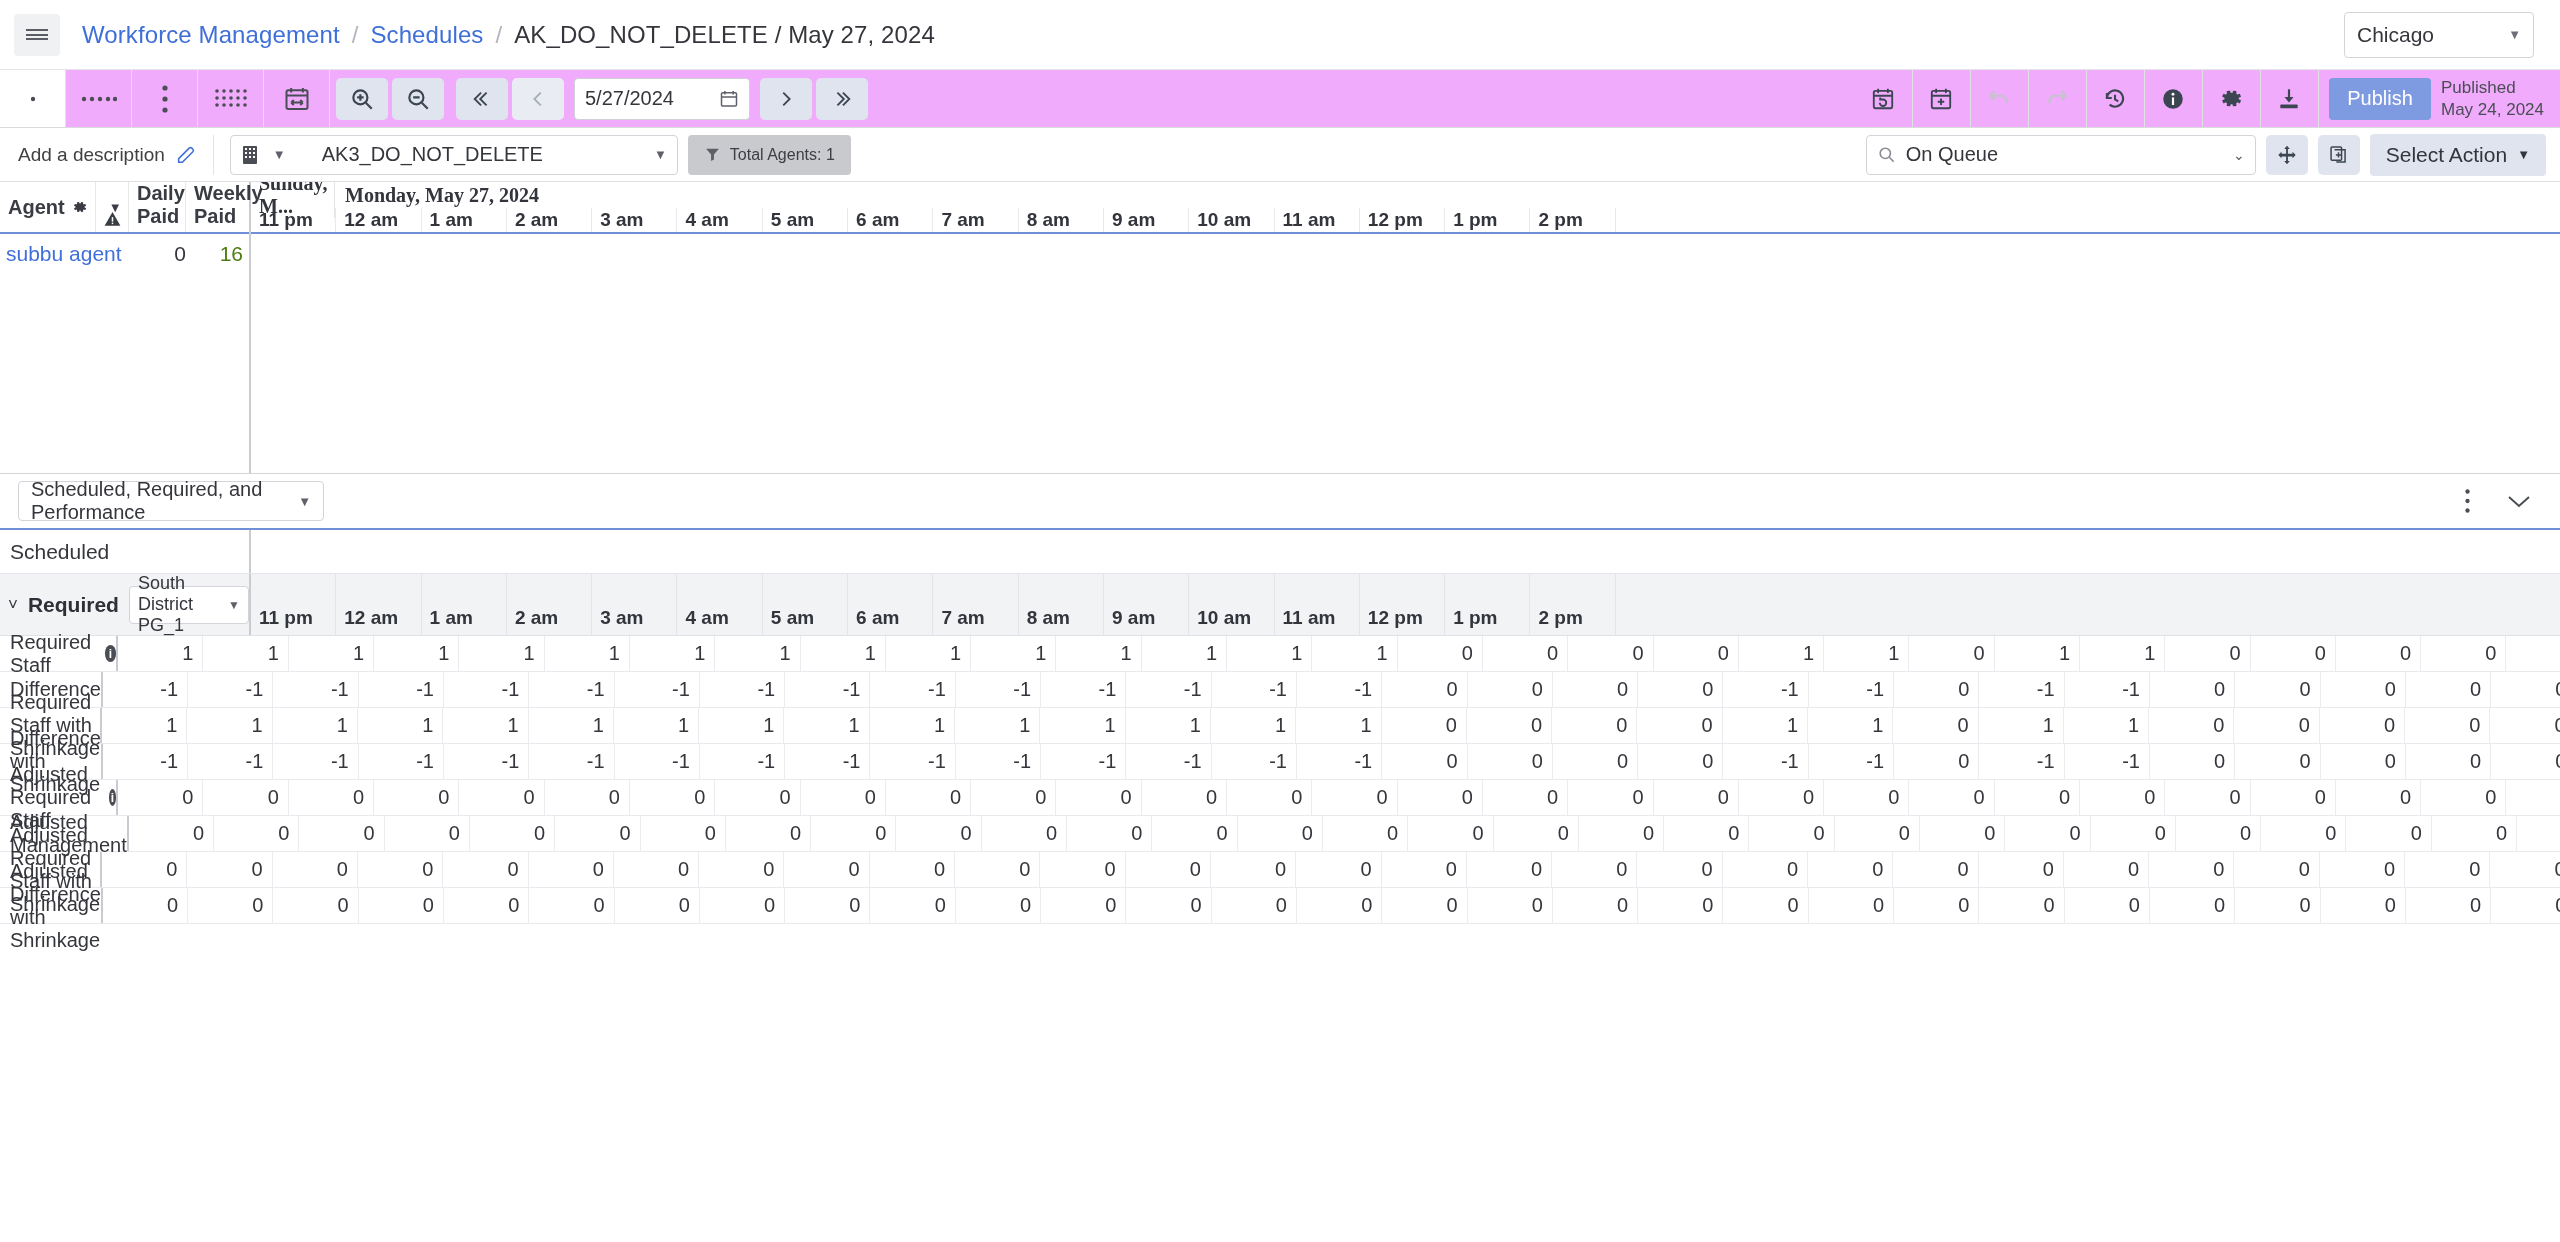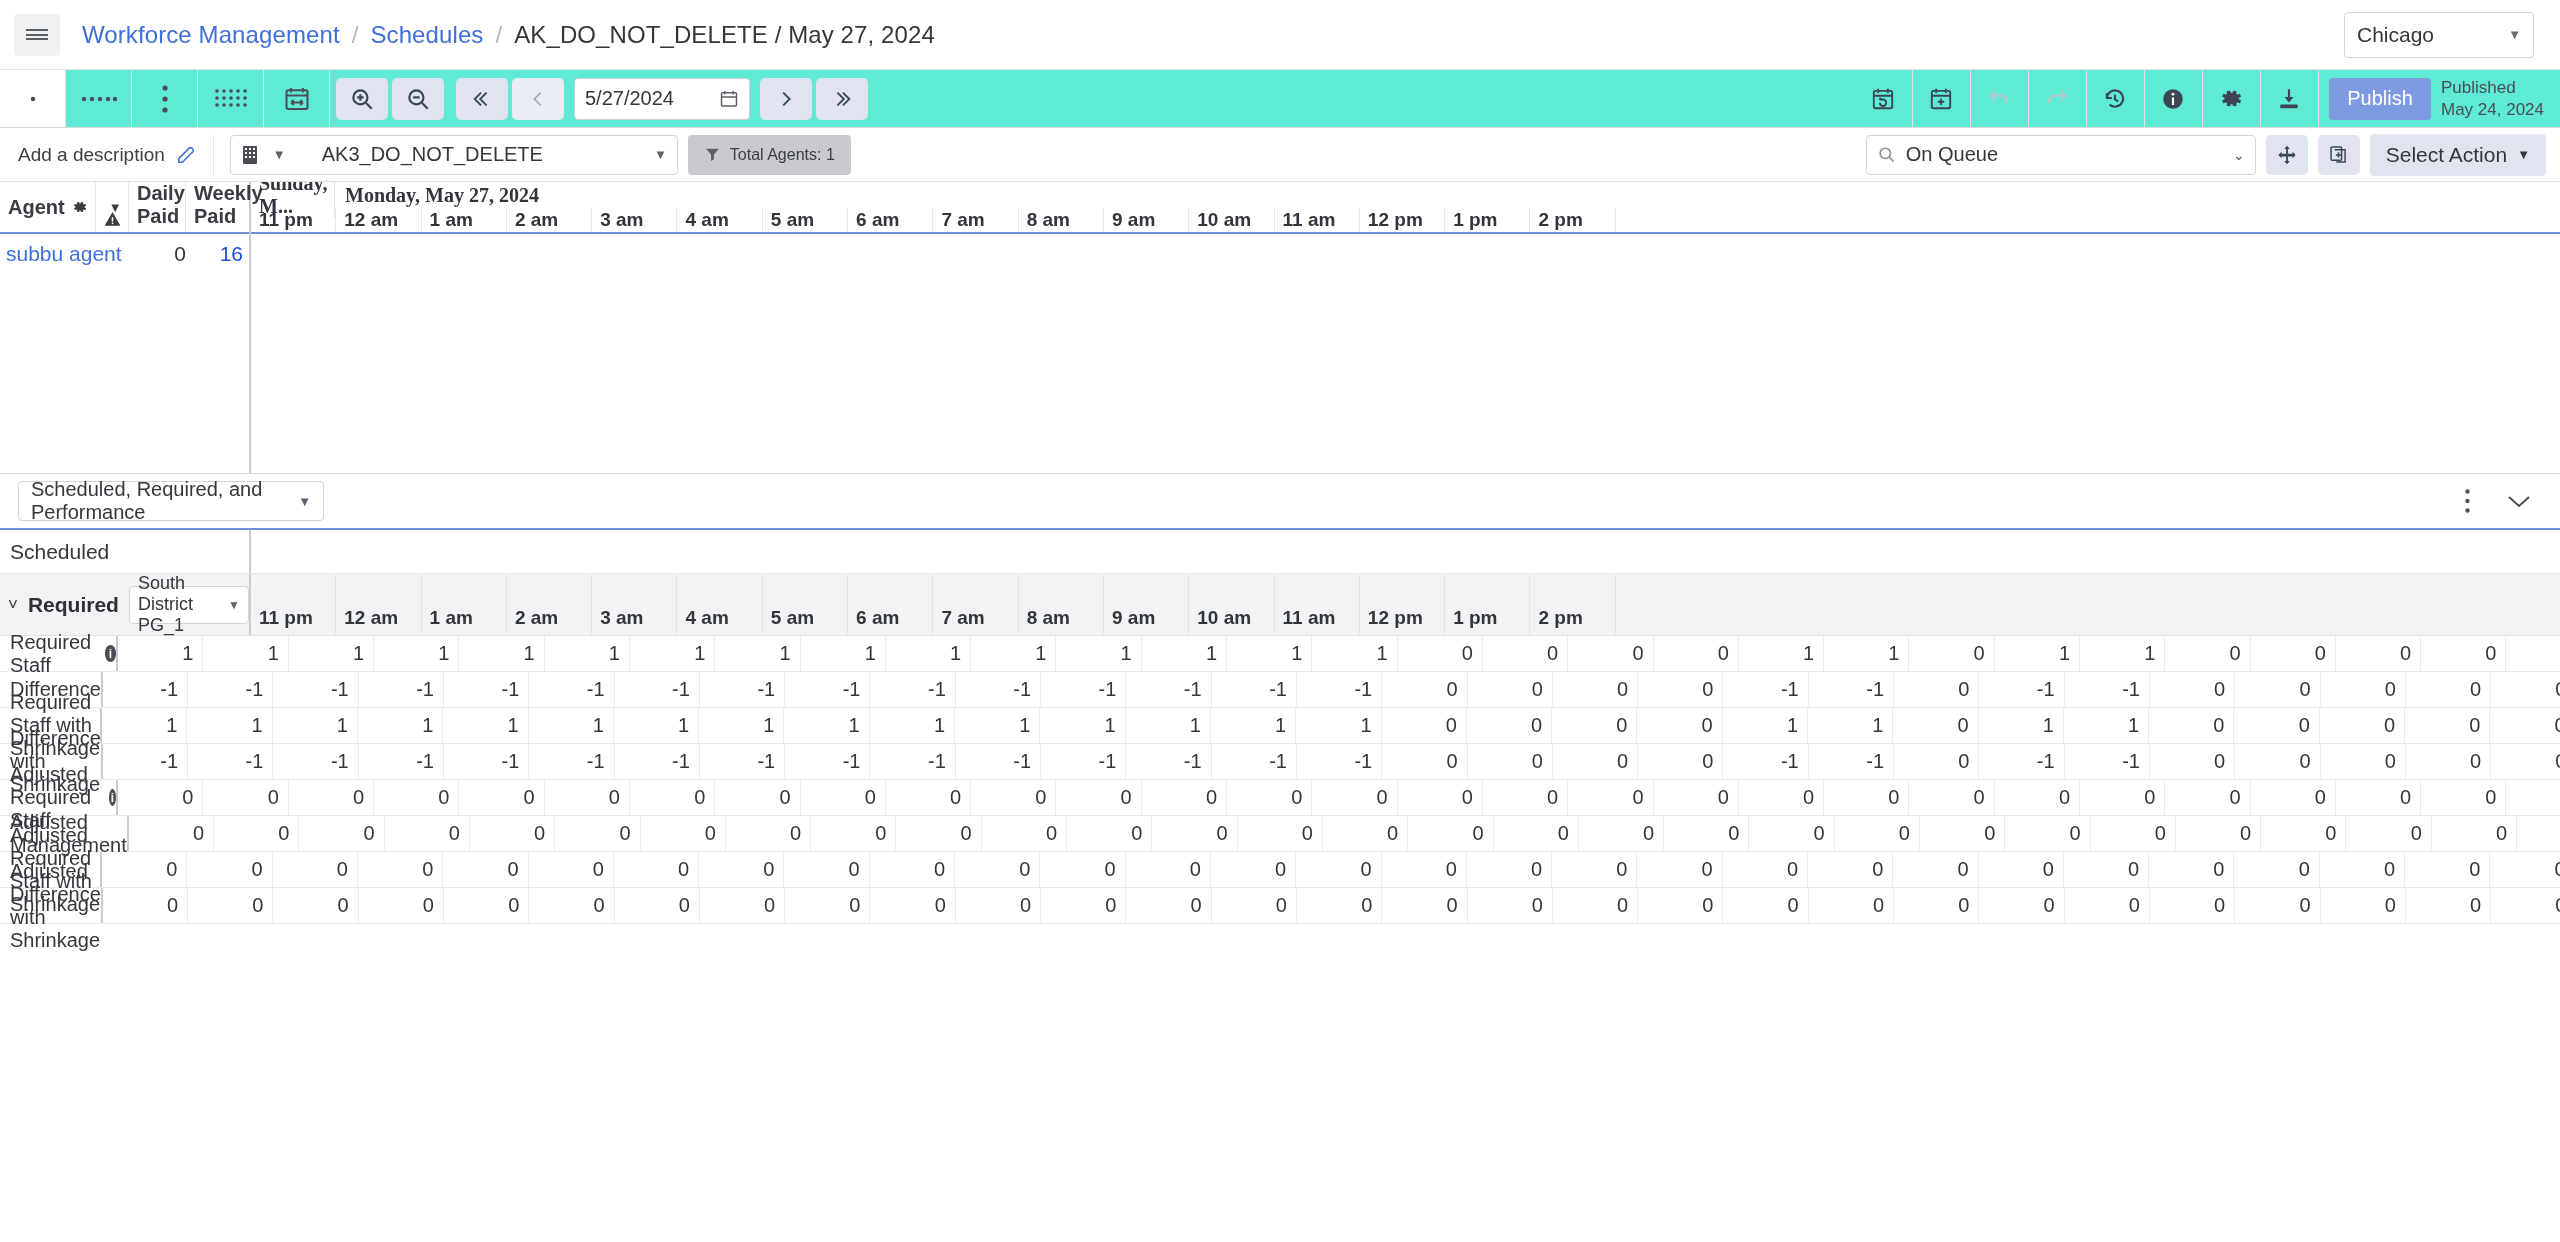--- a/index.html
+++ b/index.html
@@ -35,21 +35,21 @@
     border: 1px solid #d2d4da; border-radius: 4px; background: #fff;
     display: flex; align-items: center; padding: 0 12px;
     font-size: 21px; color: #35363c; cursor: pointer;
   }
   .region-select .caret { margin-left: auto; font-size: 13px; color: #6d6f78; }
 
   
   .toolbar {
     height: 58px; flex: 0 0 58px;
     display: flex; align-items: stretch;
-    background: #5eead4;
+    background: #f0abfc;
     border-bottom: 1px solid #d9dade;
   }
   .tb-btn {
     width: 66px; border-right: 1px solid #e1e2e6;
     display: flex; align-items: center; justify-content: center;
     cursor: pointer; color: #4b4d55;
   }
   .tb-btn.white { background:#ffffff; }
   .tb-group { display: flex; align-items: center; padding: 0 6px; gap: 4px; }
   .tb-round {
@@ -122,21 +122,21 @@
   .sched-left { width: 251px; flex: 0 0 251px; border-right: 2px solid #c9cbd1; }
   .sl-head { height: 52px; display: flex; border-bottom: 2px solid #6f8fd6; }
   .sl-col { display: flex; align-items: flex-end; padding: 0 8px 4px 8px; font-size: 20px; font-weight: bold; color:#3a3c43; border-right:1px solid #e7e8eb;}
   .sl-col.agent { width: 96px; align-items: center; padding-bottom: 0; gap:7px; }
   .sl-col.warn  { width: 33px; justify-content:center; }
   .sl-col.daily { width: 57px; line-height:1.15; }
   .sl-col.weekly{ width: 63px; line-height:1.15; border-right: none;}
   .sl-row { height: 40px; display: flex; align-items: center; font-size: 21px; }
   .sl-row .name { width: 129px; padding-left: 6px; color:#3f6fd8; cursor:pointer; }
   .sl-row .dp { width: 57px; text-align: right; color:#35363c; }
-  .sl-row .wp { width: 63px; text-align: right; padding-right: 6px; color:#1d4ed8; }
+  .sl-row .wp { width: 63px; text-align: right; padding-right: 6px; color:#4d7c0f; }
   .sched-right { flex: 1 1 auto; position: relative; }
   .day-head { height: 26px; display: flex; font-size: 20px; font-weight: bold; color:#33353c; align-items:center;font-family:Liberation Serif, serif;}
   .day-head .d1 { width: 84px; padding-left: 8px; border-right:1px solid #e3e4e8; }
   .day-head .d2 { flex:1 1 auto; padding-left: 10px; }
   .hour-head { height: 26px; display: flex; border-bottom: 2px solid #6f8fd6; }
   .hour-cell {
     flex: 0 0 85.3px; font-size: 19px; color: #33353c; font-weight: bold;
     padding-left: 8px; display: flex; align-items: center;
     border-right: 1px solid #e8e9ec;
   }

